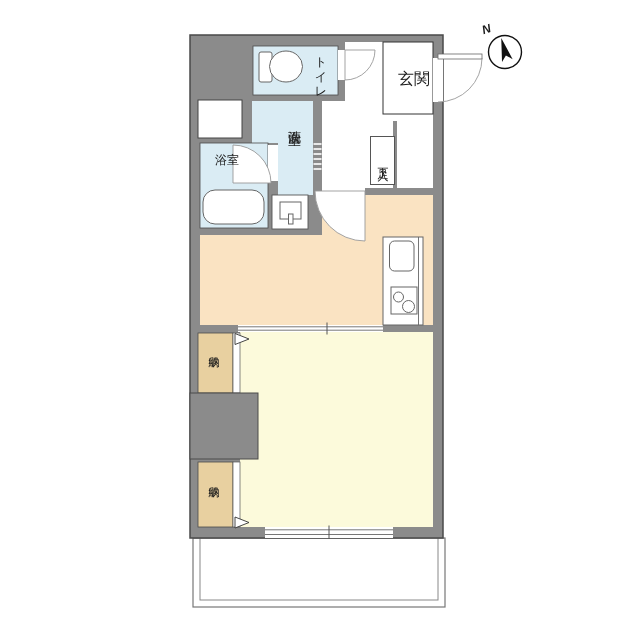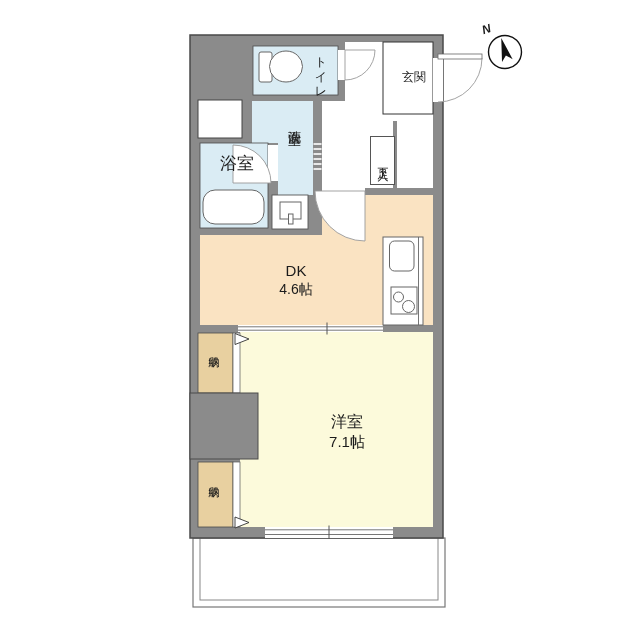--- a/index.html
+++ b/index.html
@@ -4,22 +4,22 @@
 <style>
   html,body{margin:0;padding:0;background:#ffffff;}
   #stage{position:relative;width:640px;height:640px;background:#fff;overflow:hidden;
          font-family:"Liberation Sans","DejaVu Sans",sans-serif;color:#1a1a1a;}
   #plan-svg{position:absolute;left:0;top:0;}
   .lbl{position:absolute;z-index:2;color:#1b1b1b;}
   .h{text-align:center;}
   .v{writing-mode:vertical-rl;text-orientation:upright;letter-spacing:1px;}
   .toilet-lbl{left:312px;top:48px;height:44px;font-size:12px;}
   .wash-lbl{left:285px;top:120px;height:50px;font-size:13px;}
-  .bath-lbl{left:212px;top:152px;width:50px;font-size:17px;}
-  .genkan-lbl{left:383px;top:69px;width:62px;font-size:12px;}
+  .bath-lbl{left:202px;top:152px;width:50px;font-size:12px;}
+  .genkan-lbl{left:383px;top:69px;width:62px;font-size:16px;}
   .shoe-box{left:370px;top:136px;width:23px;height:47px;background:#fff;border:1px solid #555;
             font-size:11px;display:flex;align-items:center;justify-content:center;}
   .dk-lbl{left:246px;top:262px;width:100px;font-size:15px;line-height:18px;}
   .dk-size{font-size:14px;}
   .yo-lbl{left:297px;top:412px;width:100px;font-size:16px;line-height:20px;}
   .yo-size{font-size:15px;}
   .sto-a{left:206px;top:347px;height:36px;font-size:11px;}
   .sto-b{left:206px;top:477px;height:36px;font-size:11px;}
   .bal-lbl{left:251px;top:561px;width:140px;font-size:13px;}
   .north-lbl{left:482px;top:22px;font-size:12px;font-style:italic;font-weight:bold;
@@ -127,27 +127,19 @@
       </g>
     </g>
   </svg>
 
   <div class="lbl v toilet-lbl">トイレ</div>
   <div class="lbl h genkan-lbl">玄関</div>
   <div class="lbl v shoe-box">下足入</div>
   <div class="lbl v wash-lbl">洗面室</div>
   <div class="lbl h bath-lbl">浴室</div>
 
-  <div class="lbl h dk-lbl">
-    <div>DK</div>
-    <div class="dk-size">4.6帖</div>
-  </div>
 
   <div class="lbl v sto-a">収納</div>
   <div class="lbl v sto-b">収納</div>
 
-  <div class="lbl h yo-lbl">
-    <div>洋室</div>
-    <div class="yo-size">7.1帖</div>
-  </div>
 
   <div class="lbl north-lbl">N</div>
 </div>
 
 </body></html>

